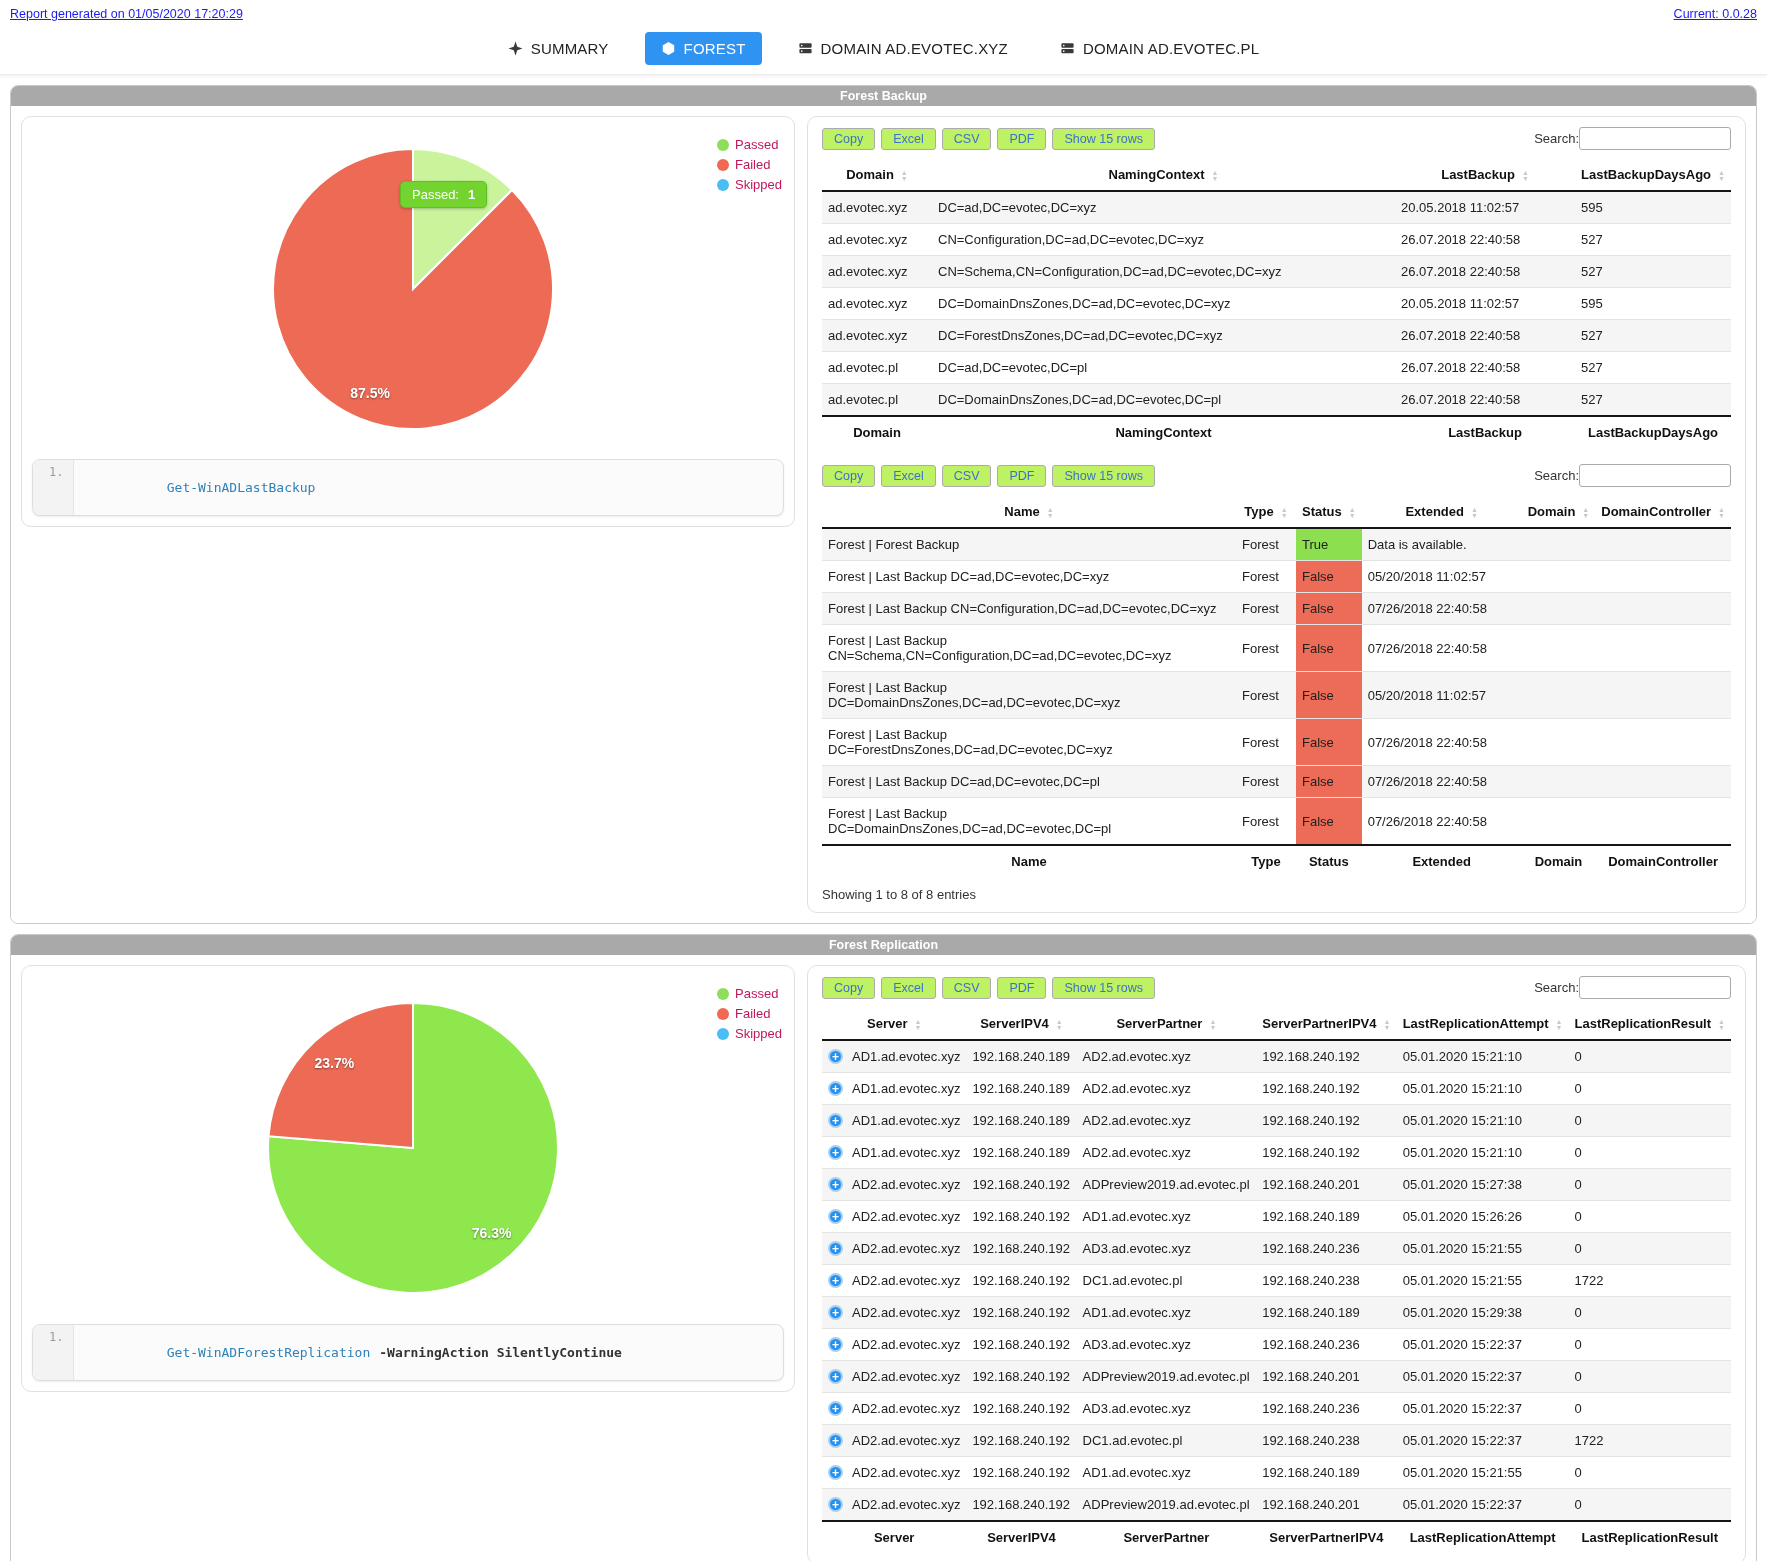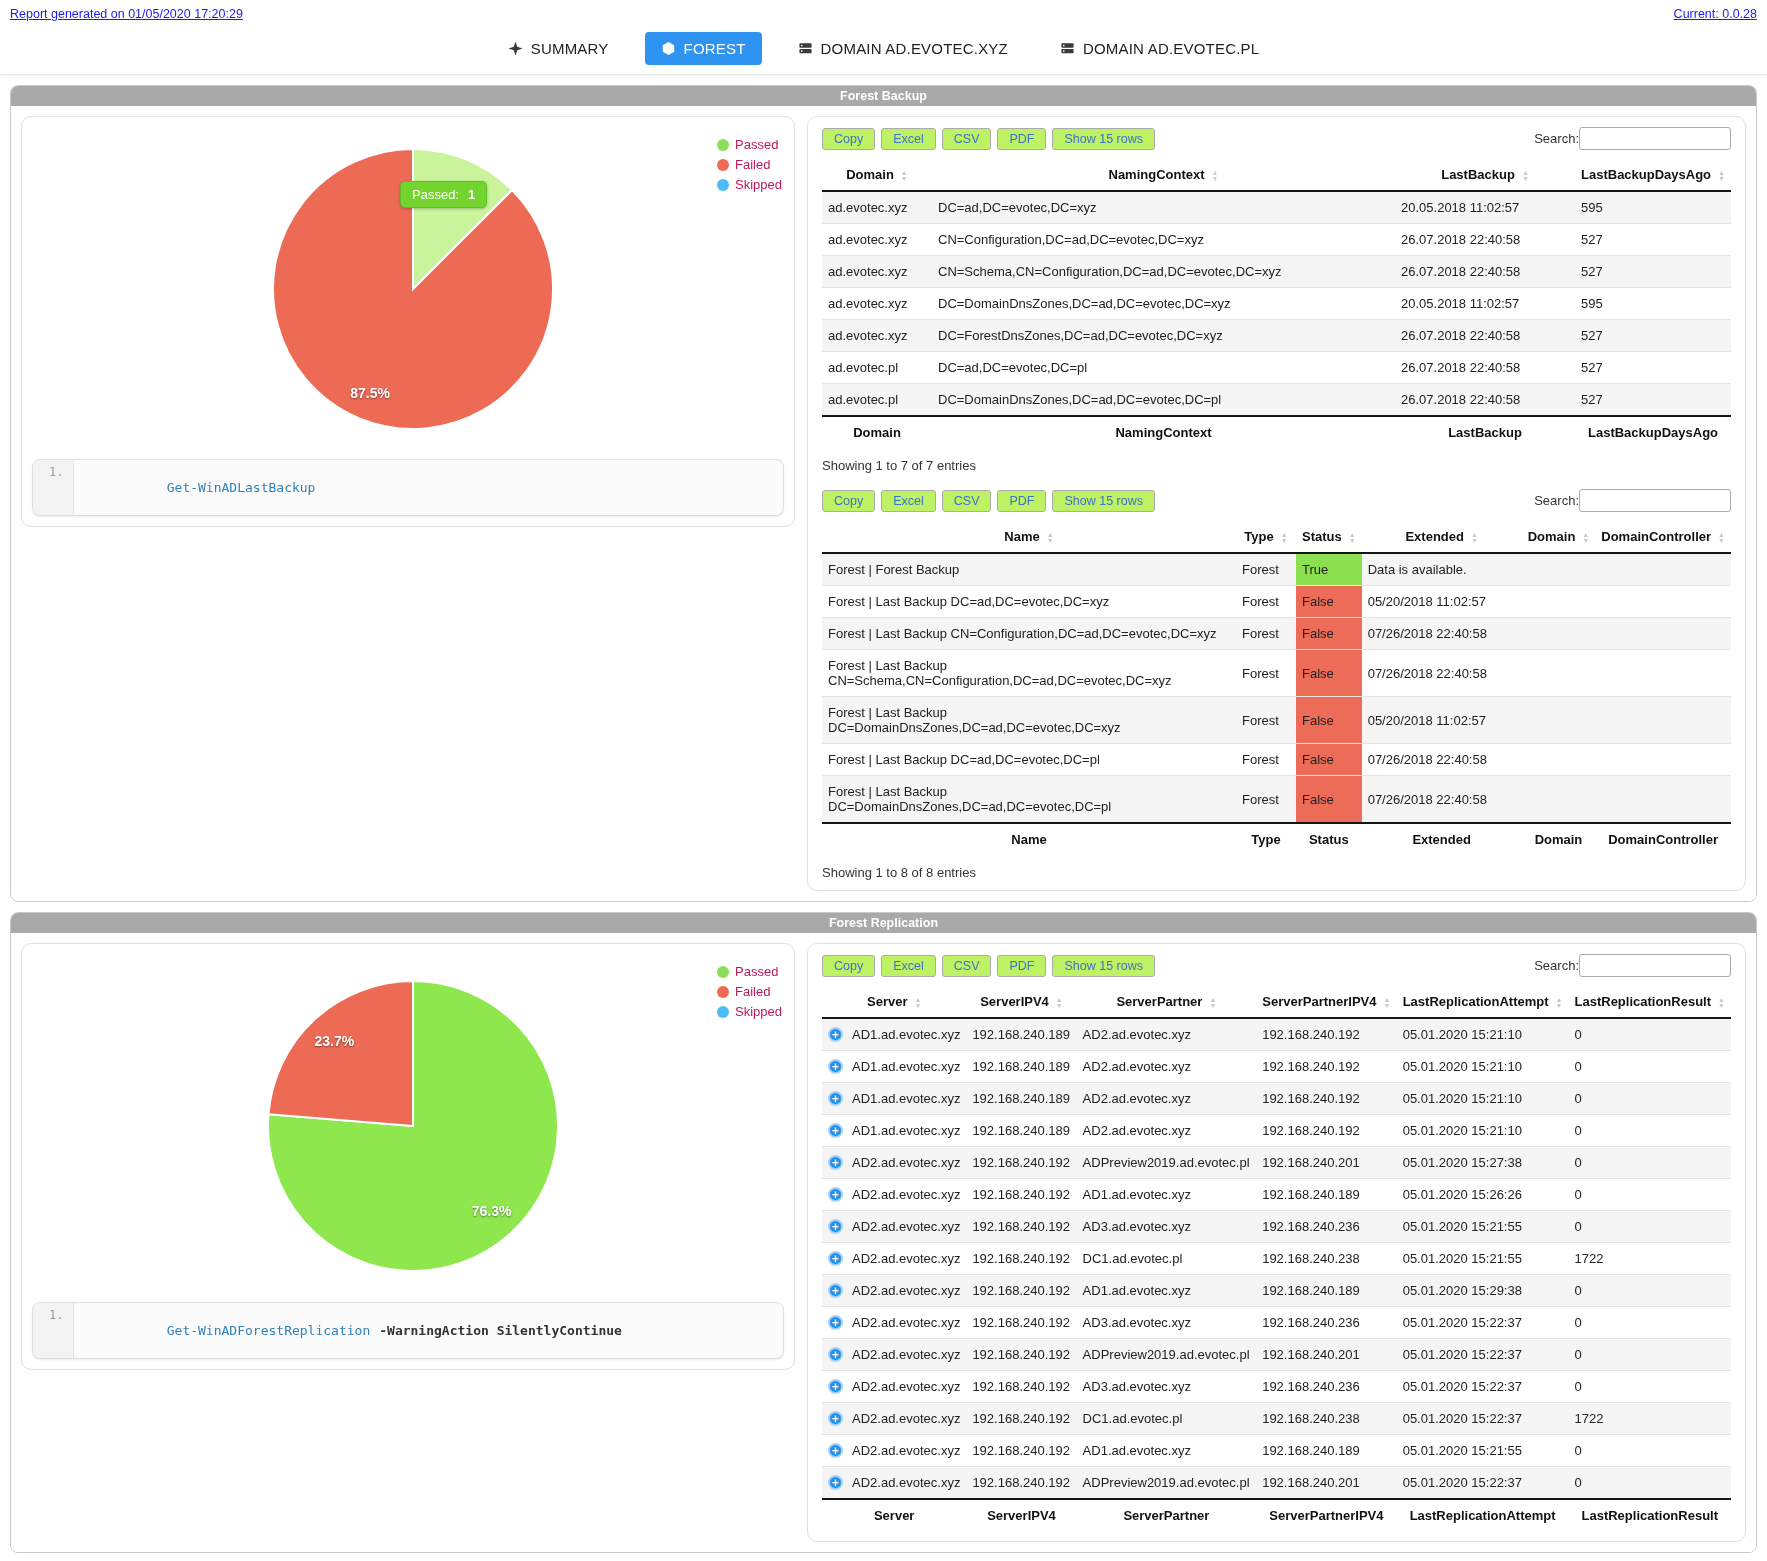--- a/index.html
+++ b/index.html
@@ -255,23 +255,20 @@
             </tbody>
           <tfoot>
               <tr>
                 <th class="cA0"><span>Domain</span></th>
                 <th class="cA1"><span>NamingContext</span></th>
                 <th class="cA2"><span>LastBackup</span></th>
                 <th class="cA3"><span>LastBackupDaysAgo</span></th>
               </tr>
             </tfoot>
         </table>
-        <div class="foot-row">
-          <span class="summary">Showing 1 to 7 of 7 entries</span>
-        </div>
       </div>
 
       <div class="table-block">
         <div class="toolbar">
           <div class="dt-buttons">
               <button class="dt-btn">Copy</button>
               <button class="dt-btn">Excel</button>
               <button class="dt-btn">CSV</button>
               <button class="dt-btn">PDF</button>
               <button class="dt-btn">Show 15 rows</button>
@@ -341,20 +338,28 @@
                 <td class="cB2 st-false">False</td>
                 <td class="cB3">07/26/2018 22:40:58</td>
                 <td class="cB4"></td>
                 <td class="cB5"></td>
               </tr>
               <tr>
                 <td class="cB0">Forest | Last Backup DC=DomainDnsZones,DC=ad,DC=evotec,DC=xyz</td>
                 <td class="cB1">Forest</td>
                 <td class="cB2 st-false">False</td>
                 <td class="cB3">05/20/2018 11:02:57</td>
+                <td class="cB4"></td>
+                <td class="cB5"></td>
+              </tr>
+              <tr>
+                <td class="cB0">Forest | Last Backup DC=ForestDnsZones,DC=ad,DC=evotec,DC=xyz</td>
+                <td class="cB1">Forest</td>
+                <td class="cB2 st-false">False</td>
+                <td class="cB3">07/26/2018 22:40:58</td>
                 <td class="cB4"></td>
                 <td class="cB5"></td>
               </tr>
               <tr>
                 <td class="cB0">Forest | Last Backup DC=ad,DC=evotec,DC=pl</td>
                 <td class="cB1">Forest</td>
                 <td class="cB2 st-false">False</td>
                 <td class="cB3">07/26/2018 22:40:58</td>
                 <td class="cB4"></td>
                 <td class="cB5"></td>

